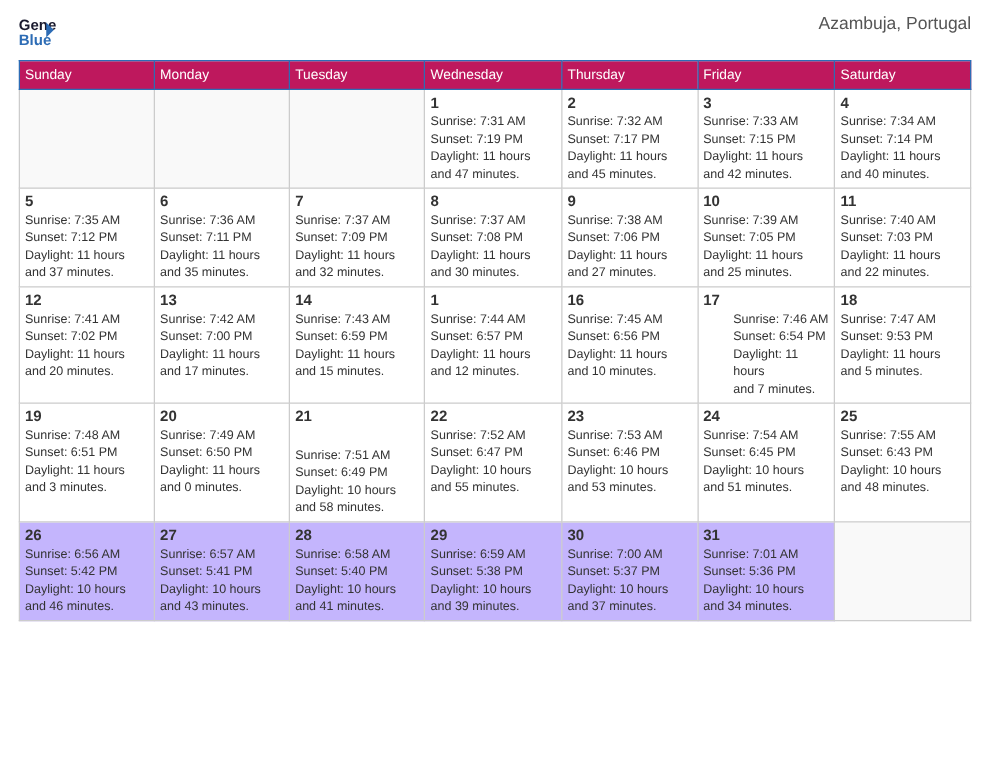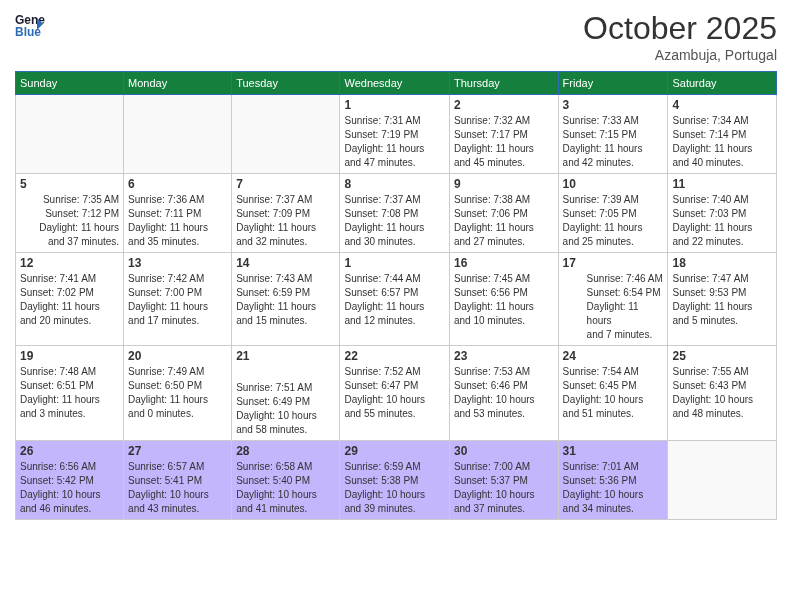--- a/index.html
+++ b/index.html
@@ -12,21 +12,21 @@
     .logo { display: flex; align-items: center; }
     .logo-icon { width: 30px; height: 30px; margin-right: 3px; }
     
     .title-area { text-align: right; }
     .month-title { font-size: 32px; font-weight: 300; color: #333; }
     .location { font-size: 14px; color: #555; }
     
     .calendar { width: 100%; border-collapse: collapse; font-size: 10px; }
     
     .calendar th {
-      background: #15803d;
+      background: #be185d;
       color: white;
       padding: 5px 4px;
       text-align: left;
       font-size: 11px;
       font-weight: normal;
       border: 1px solid #2d6cb5;
     }
     
     .calendar td {
       border: 1px solid #ccc;
@@ -49,21 +49,20 @@
 <div class="page">
   <div class="header">
     <div class="logo">
       <svg class="logo-icon" viewBox="0 0 30 30">
         <text x="0" y="14" font-size="12" font-weight="bold" fill="#1a1a2e">General</text>
         <text x="0" y="26" font-size="12" font-weight="bold" fill="#2d6cb5">Blue</text>
         <polygon points="22,8 28,14 22,20" fill="#2d6cb5"></polygon>
       </svg>
     </div>
     <div class="title-area">
-      <div class="month-title">October 2025</div>
       <div class="location">Azambuja, Portugal</div>
     </div>
   </div>
 
   <table class="calendar">
     <thead>
       <tr>
         <th>Sunday</th>
         <th>Monday</th>
         <th>Tuesday</th>
@@ -103,21 +102,21 @@
             <div class="day-num">4</div>
             <div class="day-info" style="white-space: pre-line;">Sunrise: 7:34 AM
 Sunset: 7:14 PM
 Daylight: 11 hours
 and 40 minutes.</div>
           </td>
         </tr>
         <tr>
           <td>
             <div class="day-num">5</div>
-            <div class="day-info" style="white-space: pre-line; text-align: right;">Sunrise: 7:35 AM
+            <div class="day-info" style="white-space: pre-line;">Sunrise: 7:35 AM
 Sunset: 7:12 PM
 Daylight: 11 hours
 and 37 minutes.</div>
           </td>
           <td>
             <div class="day-num">6</div>
             <div class="day-info" style="white-space: pre-line;">Sunrise: 7:36 AM
 Sunset: 7:11 PM
 Daylight: 11 hours
 and 35 minutes.</div>

